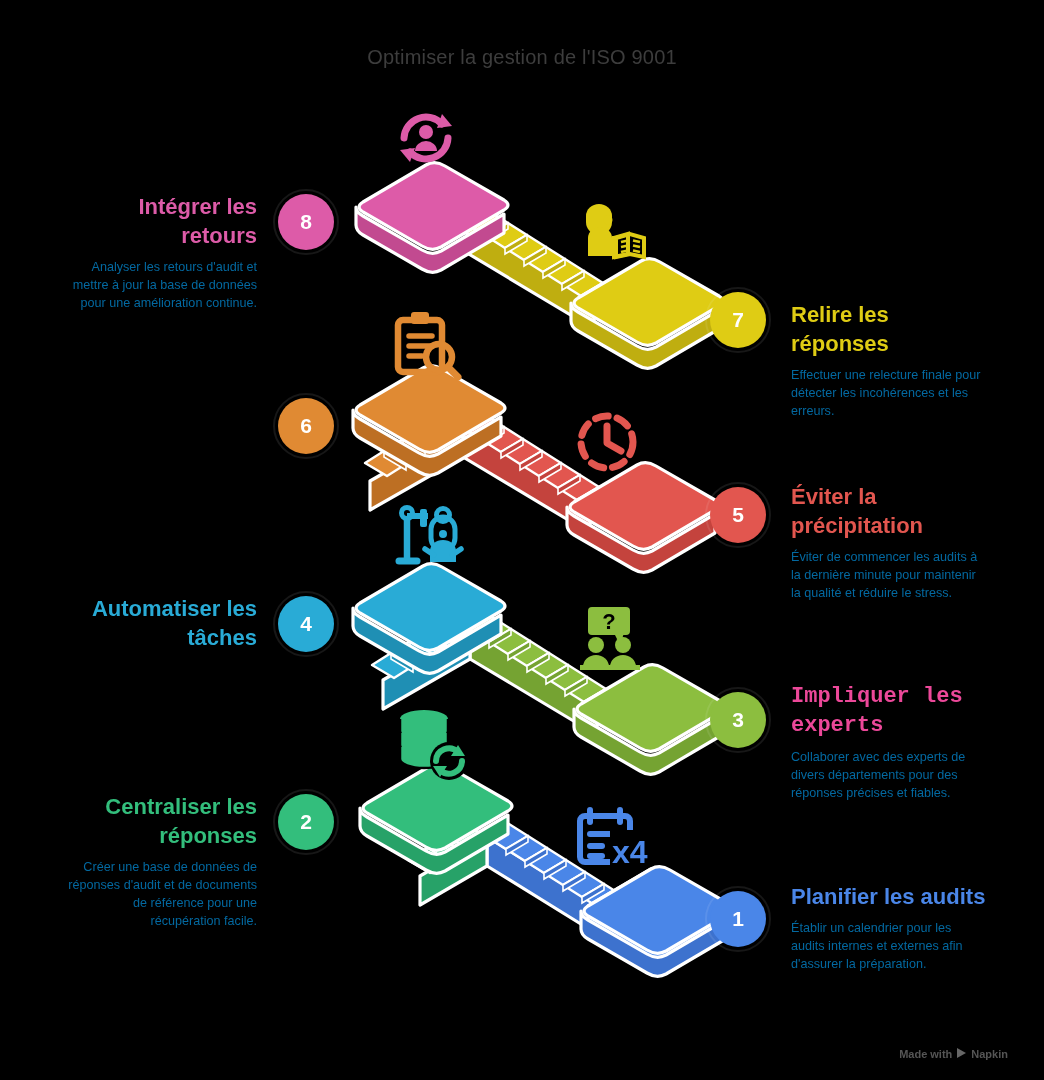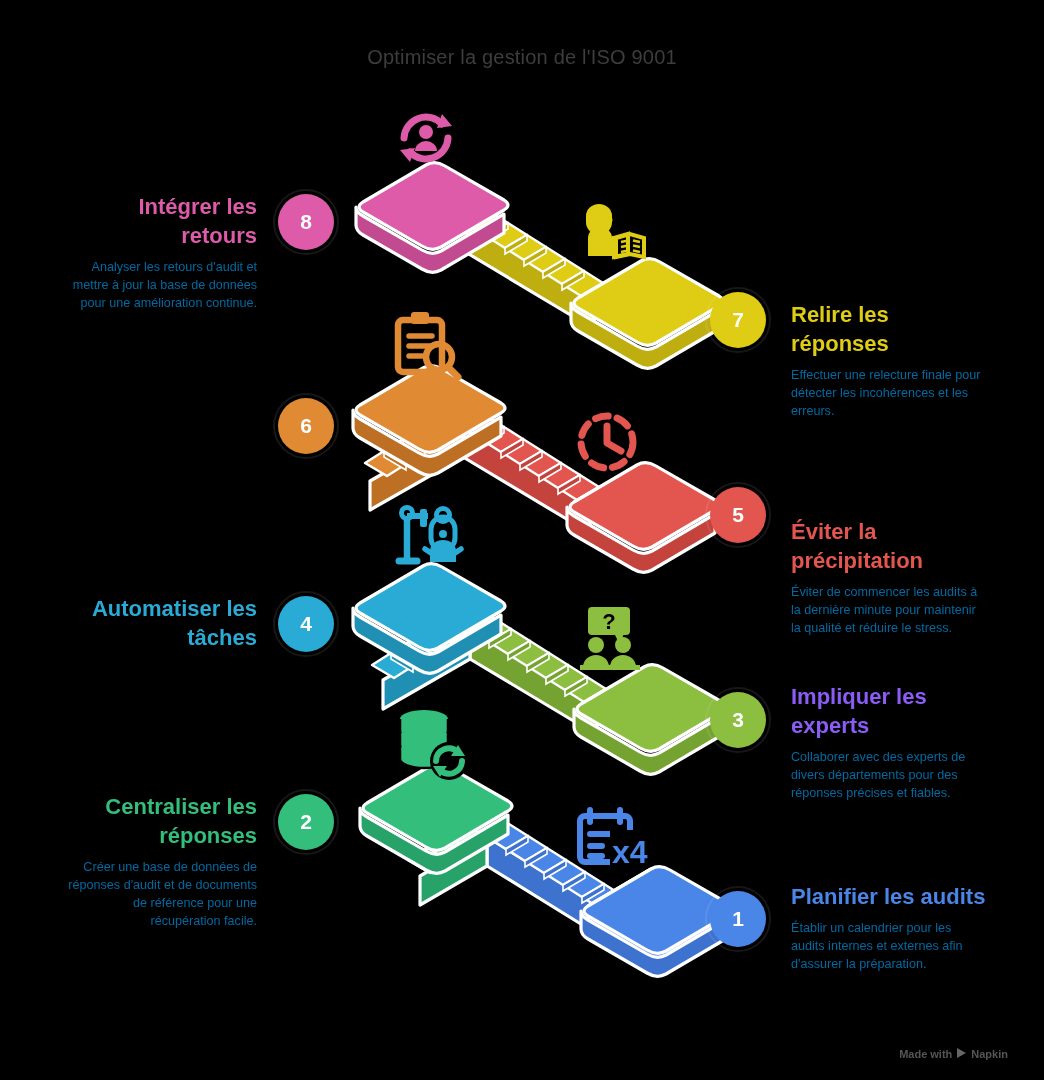--- a/index.html
+++ b/index.html
@@ -374,31 +374,31 @@
     <div class="tb-title" style="color:#DD5BA8;">Intégrer les retours</div>
     <div class="tb-desc">Analyser les retours d'audit et mettre à jour la base de données pour une amélioration continue.</div>
   </div>
 
   <div class="txtblock right" style="left:791px; top:300px;">
     <div class="tb-title" style="color:#DFCC14;">Relire les réponses</div>
     <div class="tb-desc">Effectuer une relecture finale pour détecter les incohérences et les erreurs.</div>
   </div>
 
 
-  <div class="txtblock right" style="left:791px; top:482px;margin-top:35px;">
+  <div class="txtblock right" style="left:791px; top:482px;">
     <div class="tb-title" style="color:#E2564F;">Éviter la précipitation</div>
     <div class="tb-desc">Éviter de commencer les audits à la dernière minute pour maintenir la qualité et réduire le stress.</div>
   </div>
 
   <div class="txtblock left" style="left:62px; top:594px;">
     <div class="tb-title" style="color:#29ABD6;">Automatiser les tâches</div>
   </div>
 
   <div class="txtblock right" style="left:791px; top:682px;">
-    <div class="tb-title" style="color:#8b5cf6;">Impliquer les experts</div>
+    <div class="tb-title" style="color:#ec4899;font-family:Liberation Mono, monospace;">Impliquer les experts</div>
     <div class="tb-desc">Collaborer avec des experts de divers départements pour des réponses précises et fiables.</div>
   </div>
 
   <div class="txtblock left" style="left:62px; top:792px;">
     <div class="tb-title" style="color:#33BE7C;">Centraliser les réponses</div>
     <div class="tb-desc">Créer une base de données de réponses d'audit et de documents de référence pour une récupération facile.</div>
   </div>
 
   <div class="txtblock right" style="left:791px; top:882px;">
     <div class="tb-title" style="color:#4A86E8;">Planifier les audits</div>

